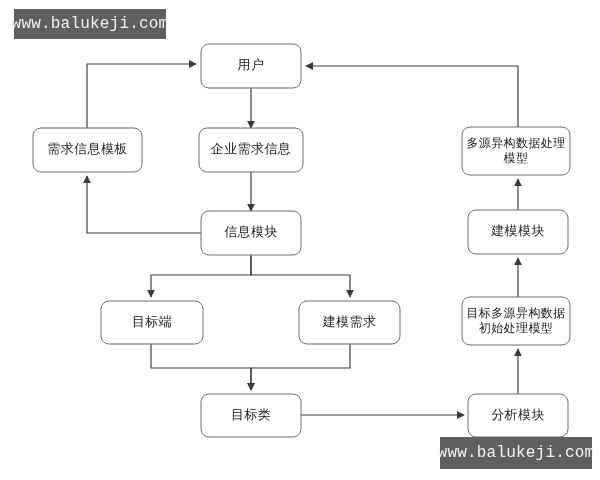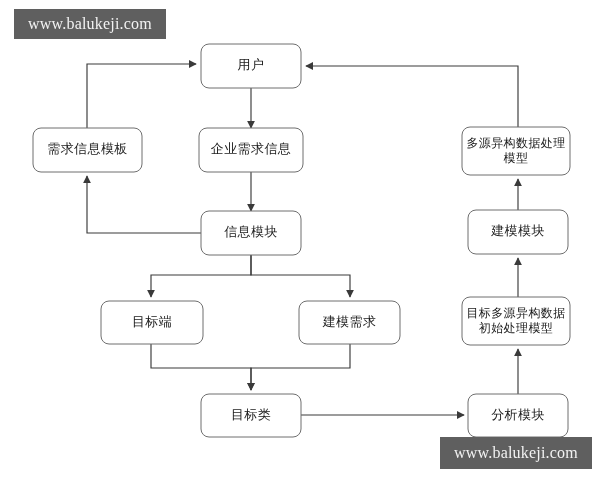--- a/index.html
+++ b/index.html
@@ -40,21 +40,21 @@
   }
   .edge {
     fill: none;
     stroke: #3a3a3a;
     stroke-width: 1.15;
   }
   .watermark {
     position: absolute;
     background: #5f5f5f;
     color: #f2f2f2;
-    font-family: Liberation Serif, serif;
+    font-family: Liberation Mono, monospace;
     display: flex;
     align-items: center;
     justify-content: center;
     letter-spacing: 0.2px;
     white-space: nowrap;
   }
   #watermark-top {
     left: 14px;
     top: 9px;
     width: 152px;

